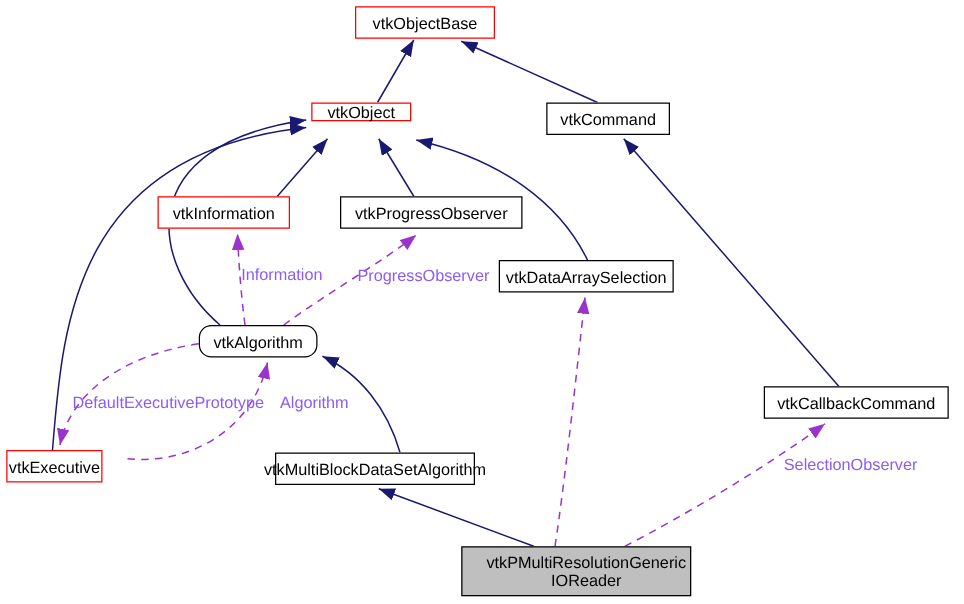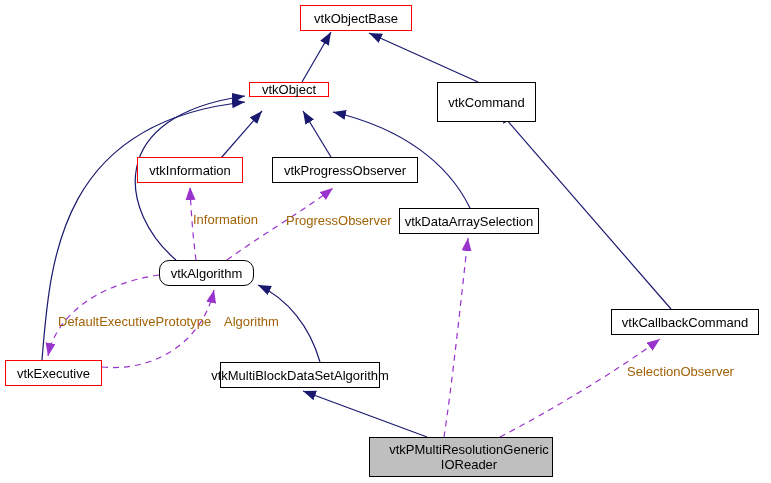--- a/index.html
+++ b/index.html
@@ -19,33 +19,33 @@
     display:flex;align-items:center;justify-content:center;
     font-size:13px;color:#000000;text-align:center;
     line-height:15px;
     z-index:2;
     cursor:pointer;
   }
   .node.red{border-color:#ff0000;}
   .node.main{background:#bfbfbf;border:1.5px solid #000000;white-space:pre-line;cursor:default;padding-left:16px;}
   .edge-label{
     position:absolute;
-    font-size:13px;color:#a16207;
+    font-size:13px;color:#8b5cf6;
     white-space:nowrap;
     z-index:1;
   }
   
-  .n0 {left:300px;top:5px;  width:112px;height:26px;}
+  .n0 {left:284px;top:5px;  width:112px;height:26px;}
   .n1 {left:249px;top:82px; width:80px; height:15px;}
-  .n2 {left:437px;top:82px; width:99px; height:40px;}
-  .n3 {left:137px;top:157px;width:106px;height:26px;}
+  .n2 {left:437px;top:82px; width:99px; height:26px;}
+  .n3 {left:126px;top:157px;width:106px;height:26px;}
   .n4 {left:272px;top:157px;width:146px;height:26px;}
   .n5 {left:399px;top:208px;width:140px;height:26px;}
   .n6 {left:159px;top:260px;width:95px; height:26px;border-radius:10px;}
-  .n7 {left:5px;  top:360px;width:97px; height:26px;}
+  .n7 {left:5px;  top:360px;width:77px; height:26px;}
   .n8 {left:220px;top:362px;width:160px;height:26px;}
   .n9 {left:611px;top:309px;width:148px;height:26px;}
   .n10{left:369px;top:437px;width:184px;height:40px;}
   
   .l10{left:193px;top:212px;}
   .l11{left:286px;top:213px;}
   .l12{left:58px; top:314px;}
   .l13{left:224px;top:314px;}
   .l14{left:460px;top:313px;}
   .l15{left:627px;top:364px;}

